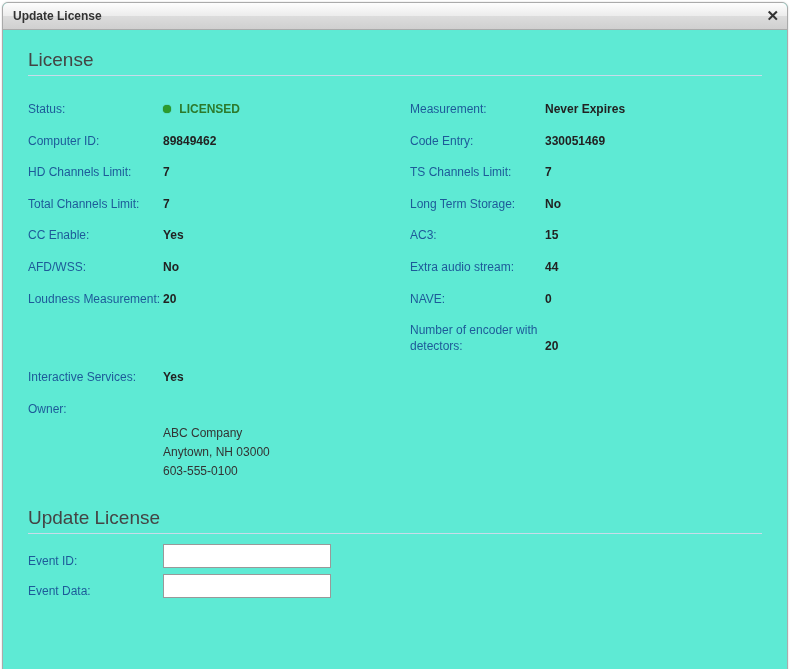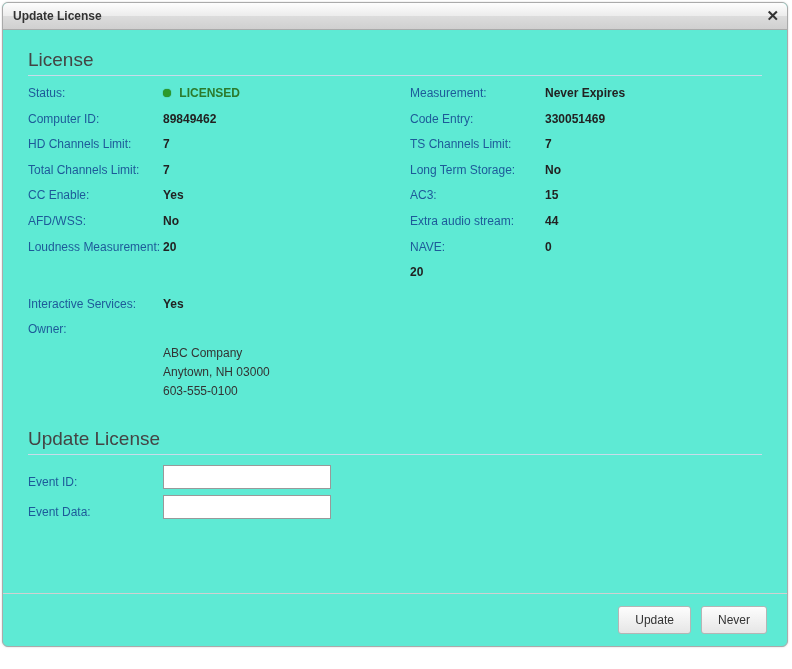--- a/index.html
+++ b/index.html
@@ -4,21 +4,21 @@
 <style>
   html,body{margin:0;padding:0;font-family:Arial,Helvetica,sans-serif;font-size:12px;color:#333;background:#fff;}
   .dialog{width:786px;box-sizing:border-box;border:1px solid #aaa;border-radius:6px;background:#5eead4;position:relative;margin:2px;box-shadow:0 0 2px rgba(0,0,0,0.2);}
   .titlebar{background:linear-gradient(to bottom,#fdfdfd 0%,#ececec 50%,#dcdcdc 51%,#d0d0d0 100%);border-bottom:1px solid #aaa;border-radius:5px 5px 0 0;padding:6px 10px;font-weight:bold;color:#333;position:relative;}
   .close-btn{position:absolute;right:8px;top:5px;font-size:15px;font-weight:bold;color:#333;cursor:pointer;line-height:1;}
   .body{padding:15px 25px 8px 25px;}
   .section-title{color:#444;font-size:19px;margin:4px 0 2px 0;}
   .hr{border:none;border-top:1px solid #c9dbe9;margin:4px 0 10px 0;}
   .cols{display:flex;gap:30px;}
   .col{flex:1;}
-  .row{display:flex;align-items:flex-end;margin:0 0 10px 0;line-height:1.3;}
+  .row{display:flex;align-items:flex-end;margin:16px 0 10px 0;line-height:1.3;}
   .lbl{color:#1d5a99;width:135px;flex-shrink:0;}
   .val{font-weight:bold;color:#222;}
   .status-dot{display:inline-block;width:8px;height:8px;border-radius:50%;background:#2c9b2c;margin-right:5px;vertical-align:0px;box-shadow:0 0 1px #1a6a1a;}
   .status-text{color:#2c7a2c;font-weight:bold;}
   .owner-block{margin-left:135px;line-height:1.6;margin-top:-4px;}
   .form-row{display:flex;align-items:flex-end;margin:6px 0;}
   .form-row .lbl{width:135px;}
   .form-row input{width:160px;height:20px;border:1px solid #999;padding:1px 3px;font-size:12px;}
   .footer{border-top:1px solid #d0d0d0;padding:12px 20px;display:flex;justify-content:flex-end;gap:10px;}
   .btn{background:linear-gradient(to bottom,#fdfdfd,#e6e6e6);border:1px solid #b5b5b5;border-radius:3px;padding:6px 16px;font-size:12px;color:#333;cursor:pointer;}
@@ -97,20 +97,21 @@
         </div>
         <div class="row">
           <span class="lbl">Extra audio stream:</span>
           <span class="val">44</span>
         </div>
         <div class="row">
           <span class="lbl">NAVE:</span>
           <span class="val">0</span>
         </div>
         <div class="row">
+          <span class="lbl">Number of encoder with detectors:</span>
           <span class="val">20</span>
         </div>
       </div>
     </div>
 
     <div class="row" style="margin-top:6px;">
       <span class="lbl">Interactive Services:</span>
       <span class="val">Yes</span>
     </div>
 

